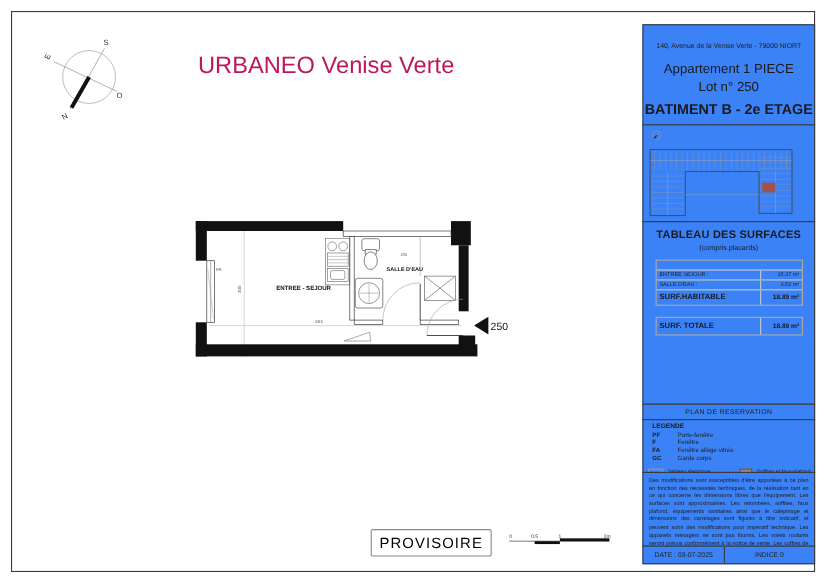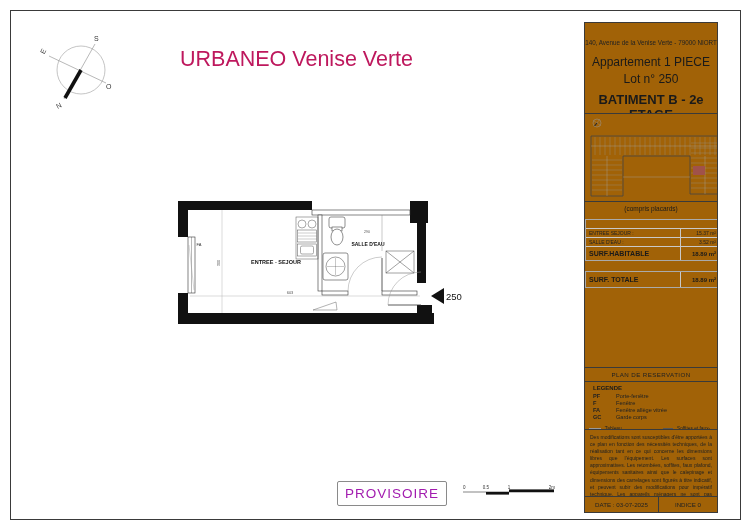--- a/index.html
+++ b/index.html
@@ -7,22 +7,22 @@
               font-family:"Liberation Sans","DejaVu Sans",sans-serif; color:#1a1a1a; }
   #sheet { position:absolute; left:0; top:0; width:750px; height:530px; background:#fff; }
   .sheet-border { position:absolute; left:10px; top:10px; width:731px; height:510px;
                   border:1px solid #3a3a3a; }
   
   .page-title { position:absolute; left:180px; top:46px; width:240px; height:26px;
                 line-height:26px; text-align:left; font-size:21.5px; color:#be185d; }
   .compass { position:absolute; left:40px; top:30px; }
   .floorplan { position:absolute; left:170px; top:193px; }
   
-  .pbox { position:absolute; left:584px; width:134px; border:1px solid #3a3a3a;
-          background:#a16207; overflow:hidden; }
+  .pbox { position:absolute; left:584px; width:157px; border:1px solid #3a3a3a;
+          background:#3b82f6; overflow:hidden; }
   .apt-box      { top:22px;  height:92px; text-align:center; }
   .key-box      { top:113px; height:89px; }
   .surf-box     { top:201px; height:167px; text-align:center; }
   .resv-box     { top:367px; height:15px; text-align:center; }
   .leg-box      { top:381px; height:49px; }
   .disc-box     { top:429px; height:68px; }
   .foot-box     { top:496px; height:17px; display:flex; }
   .apt-address  { margin-top:16px; font-size:6.3px; color:#222; }
   .apt-type     { margin-top:9px; font-size:12px; }
   .apt-lot      { margin-top:3px; font-size:12px; }
@@ -56,21 +56,21 @@
   .foot-cell { display:flex; align-items:center; justify-content:center; font-size:6.2px; color:#222; }
   .foot-date   { width:74px; border-right:1px solid #3a3a3a; }
   .foot-indice { flex:1; }
   
   .logo { position:absolute; left:25px; top:485px; font-size:25px; font-weight:800;
           letter-spacing:-0.5px; }
   .logo .logo-m { color:#1d2b4c; }
   .logo .logo-rest { color:#ffffff; -webkit-text-stroke:0.9px #c3c8d1; }
   .stamp { position:absolute; left:337px; top:481px; width:110px; height:25px;
            border:1px solid #8a8a8a; border-radius:2px; display:flex; align-items:center;
-           justify-content:center; font-size:13.5px; letter-spacing:1px; color:#a21caf; }
+           justify-content:center; font-size:13.5px; letter-spacing:1px; color:#000000; }
   .scalebar { position:absolute; left:462px; top:483px; }
 </style>
 </head>
 <body>
 
 <div id="sheet">
   <div class="sheet-border"></div>
 
   <svg class="compass" width="90" height="90" viewBox="0 0 90 90">
     <circle cx="41" cy="40" r="24" fill="none" stroke="#aaa" stroke-width="0.7"></circle>
@@ -188,20 +188,21 @@
         <line x1="12" y1="9" x2="9.6" y2="12" stroke="#222" stroke-width="1.1"></line>
       </g>
       <path d="M6,22 H135 V80 H105 V42 H38 V82 H6 Z" fill="none" stroke="#444" stroke-width="0.8"></path>
       <path id="kp-lines" d="M10,23 V41 M15,23 V41 M20,23 V41 M25,23 V41 M30,23 V41 M35,23 V41 M40,23 V41 M45,23 V41 M50,23 V41 M55,23 V41 M60,23 V41 M65,23 V41 M70,23 V41 M75,23 V41 M80,23 V41 M85,23 V41 M90,23 V41 M95,23 V41 M100,23 V41 M105,23 V41 M110,23 V41 M115,23 V41 M120,23 V41 M125,23 V41 M130,23 V41 M7,46 H37 M7,51 H37 M7,56 H37 M7,61 H37 M7,66 H37 M7,71 H37 M7,76 H37 M106,29 H134 M106,34 H134 M106,39 H134 M106,44 H134 M106,49 H134 M106,54 H134 M106,59 H134 M106,64 H134 M106,69 H134 M106,74 H134 " stroke="#999" stroke-width="0.35" fill="none"></path>
       <path d="M6,32 H135 M22,42 V82 M120,42 V80 M38,63 H105" stroke="#aaa" stroke-width="0.4" fill="none"></path>
       <rect x="108" y="52" width="12" height="9" fill="#a0524a"></rect>
     </svg>
   </div>
 
   <div class="pbox surf-box">
+    <div class="surf-title">TABLEAU DES SURFACES</div>
     <div class="surf-subtitle">(compris placards)</div>
     <div class="surf-table">
       <div class="srow srow-spacer"></div>
       <div class="srow srow-small">
         <div class="scell-label">ENTREE SEJOUR :</div>
         <div class="scell-value">15.37 m²</div>
       </div>
       <div class="srow srow-small">
         <div class="scell-label">SALLE D'EAU :</div>
         <div class="scell-value">3.52 m²</div>

